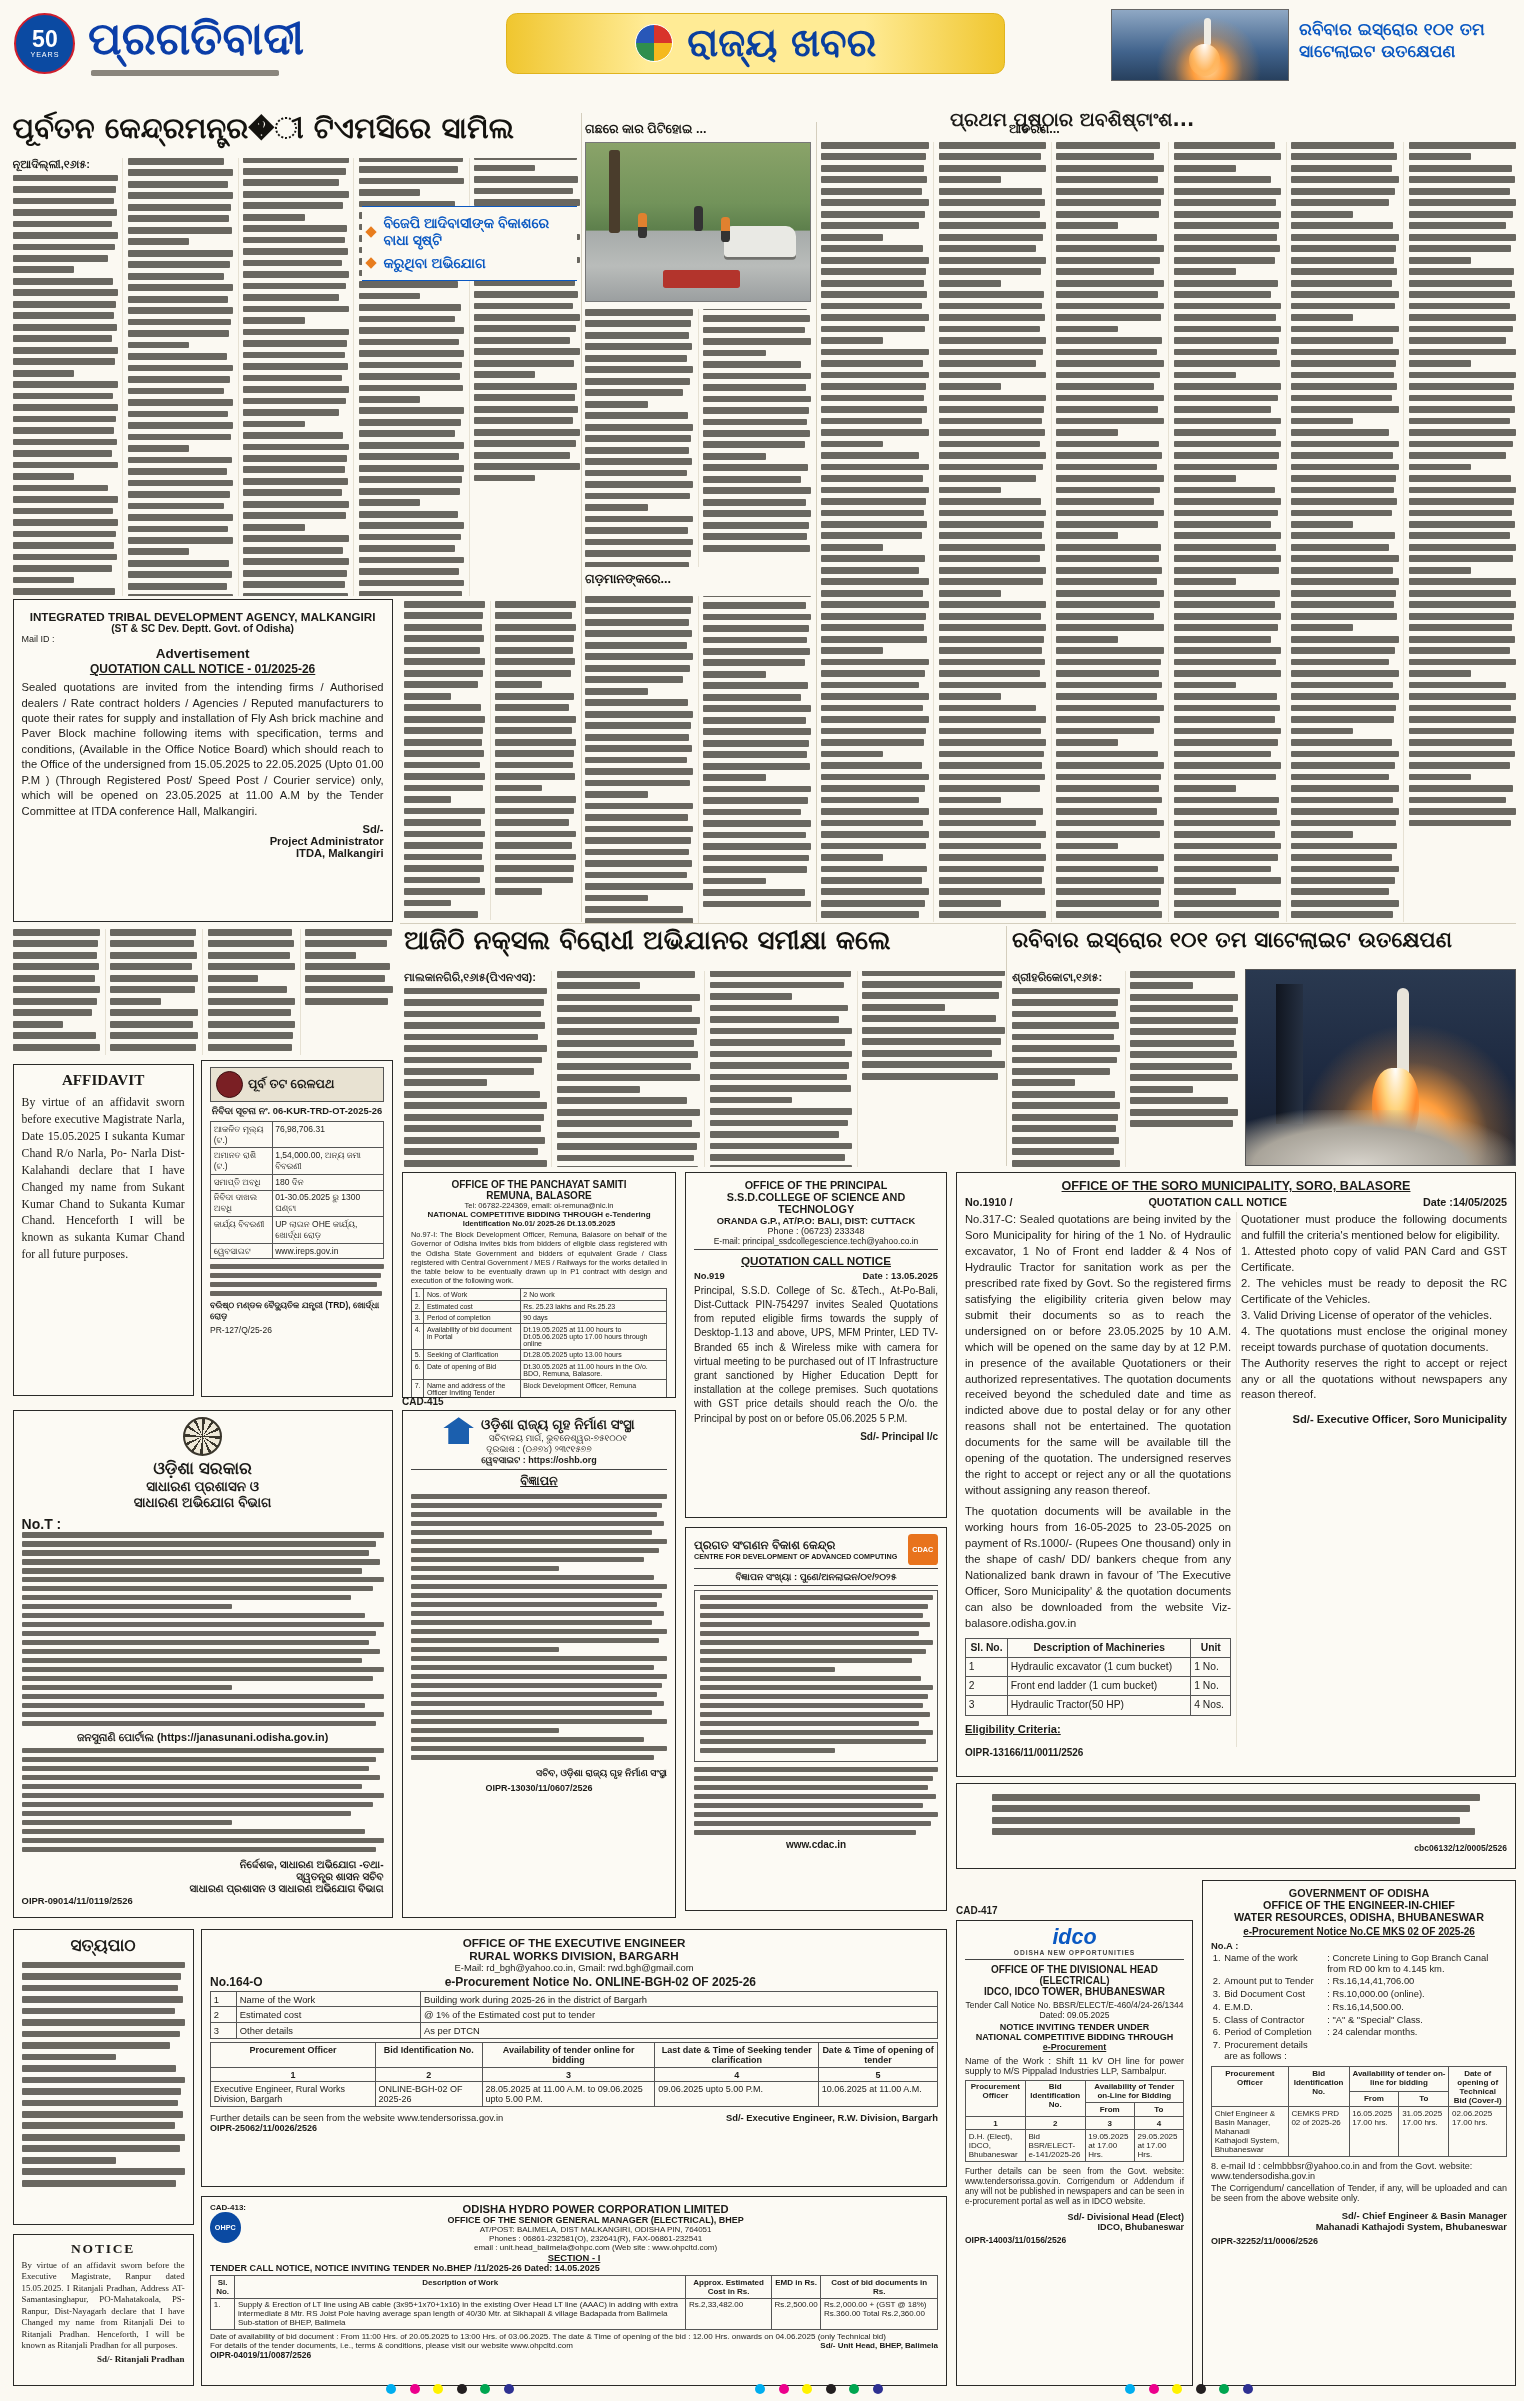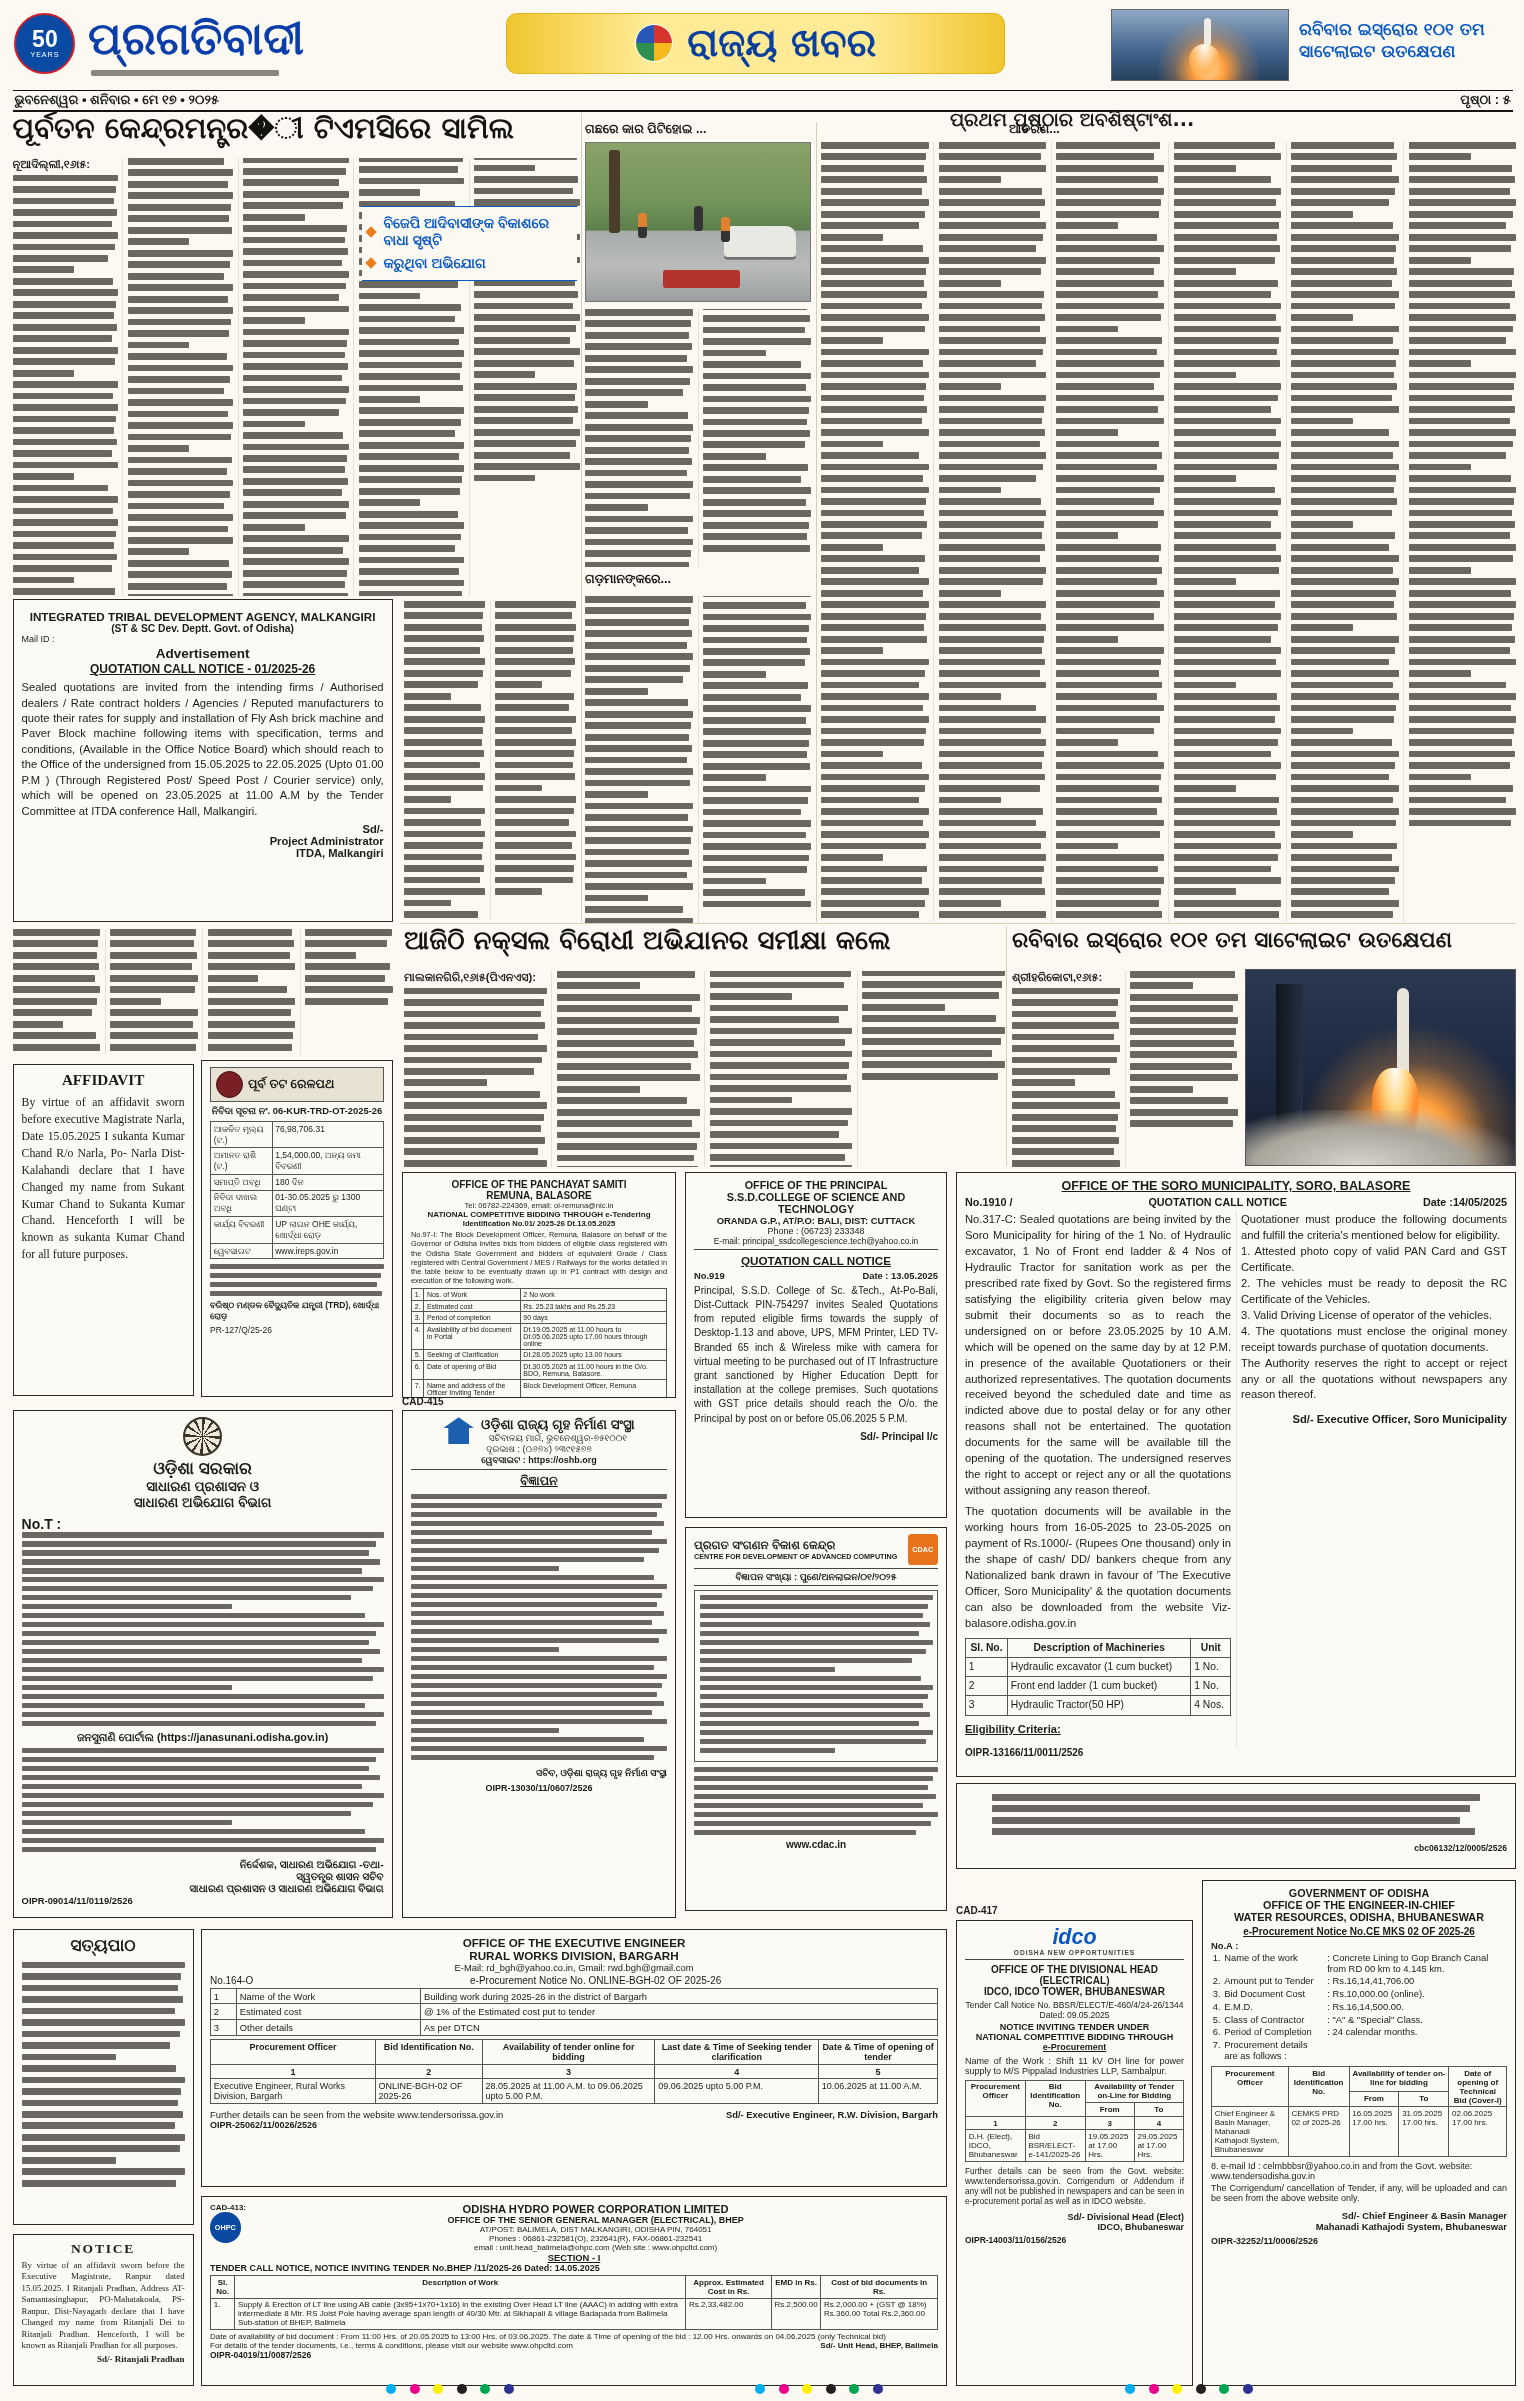--- a/index.html
+++ b/index.html
@@ -87,24 +87,20 @@
     <div id="thumb-rocket">
       <div class="thumb-rkt"></div>
       <div class="thumb-plume"></div>
     </div>
     <div class="teaser">
       <div>ରବିବାର ଇସ୍ରୋର ୧୦୧ ତମ</div>
       <div>ସାଟେଲାଇଟ ଉତକ୍ଷେପଣ</div>
     </div>
   </header>
 
-  <div class="dateline">
-    <span>ଭୁବନେଶ୍ୱର • ଶନିବାର • ମେ ୧୭ • ୨୦୨୫</span>
-    <span>ପୃଷ୍ଠା : ୫</span>
-  </div>
 
   <div class="vr" style="left:581px;top:113px;height:809px"></div>
   <div class="vr" style="left:816px;top:122px;height:800px"></div>
   <div class="vr" style="left:1006px;top:926px;height:240px"></div>
   <div class="hrl" style="left:400px;top:923px;width:1116px"></div>
 
   <h1 class="h1" style="left:12.6px;top:113px;width:567px;font-size:29px">ପୂର୍ବତନ କେନ୍ଦ୍ରମନ୍ତ୍ର�ୀ ଟିଏମସିରେ ସାମିଲ</h1>
   <div class="abs flow j" style="left:12.6px;top:158px;width:567px;height:438px;column-count:5;font-size:10px">
     <p class="lede">ନୂଆଦିଲ୍ଲୀ,୧୬ା୫:</p>
     <div>
@@ -1391,21 +1387,21 @@
         <div class="tl" style="width: 58%;"></div>
         <div class="tl" style="width: 100%;"></div>
         <div class="tl" style="width: 95%;"></div>
       </div>
   </section>
 
   <section class="box" style="left:201px;top:1929px;width:746px;height:258px">
     <div class="ctr b" style="font-size:11.7px">OFFICE OF THE EXECUTIVE ENGINEER</div>
     <div class="ctr b" style="font-size:11.7px">RURAL WORKS DIVISION, BARGARH</div>
     <div class="ctr" style="font-size:9.4px">E-Mail: rd_bgh@yahoo.co.in, Gmail: rwd.bgh@gmail.com</div>
-    <div style="display:flex;justify-content:space-between;font-size:10px;font-weight:normal;margin:1.8px 0">
+    <div style="display:flex;justify-content:space-between;font-size:12px;font-weight:bold;margin:1.8px 0">
       <span>No.164-O</span>
       <span>e-Procurement Notice No. ONLINE-BGH-02 OF 2025-26</span>
       <span></span>
     </div>
     <table class="t" style="font-size:9.4px">
       <tbody>
           <tr>
             <td>1</td>
             <td>Name of the Work</td>
             <td>Building work during 2025-26 in the district of Bargarh</td>

